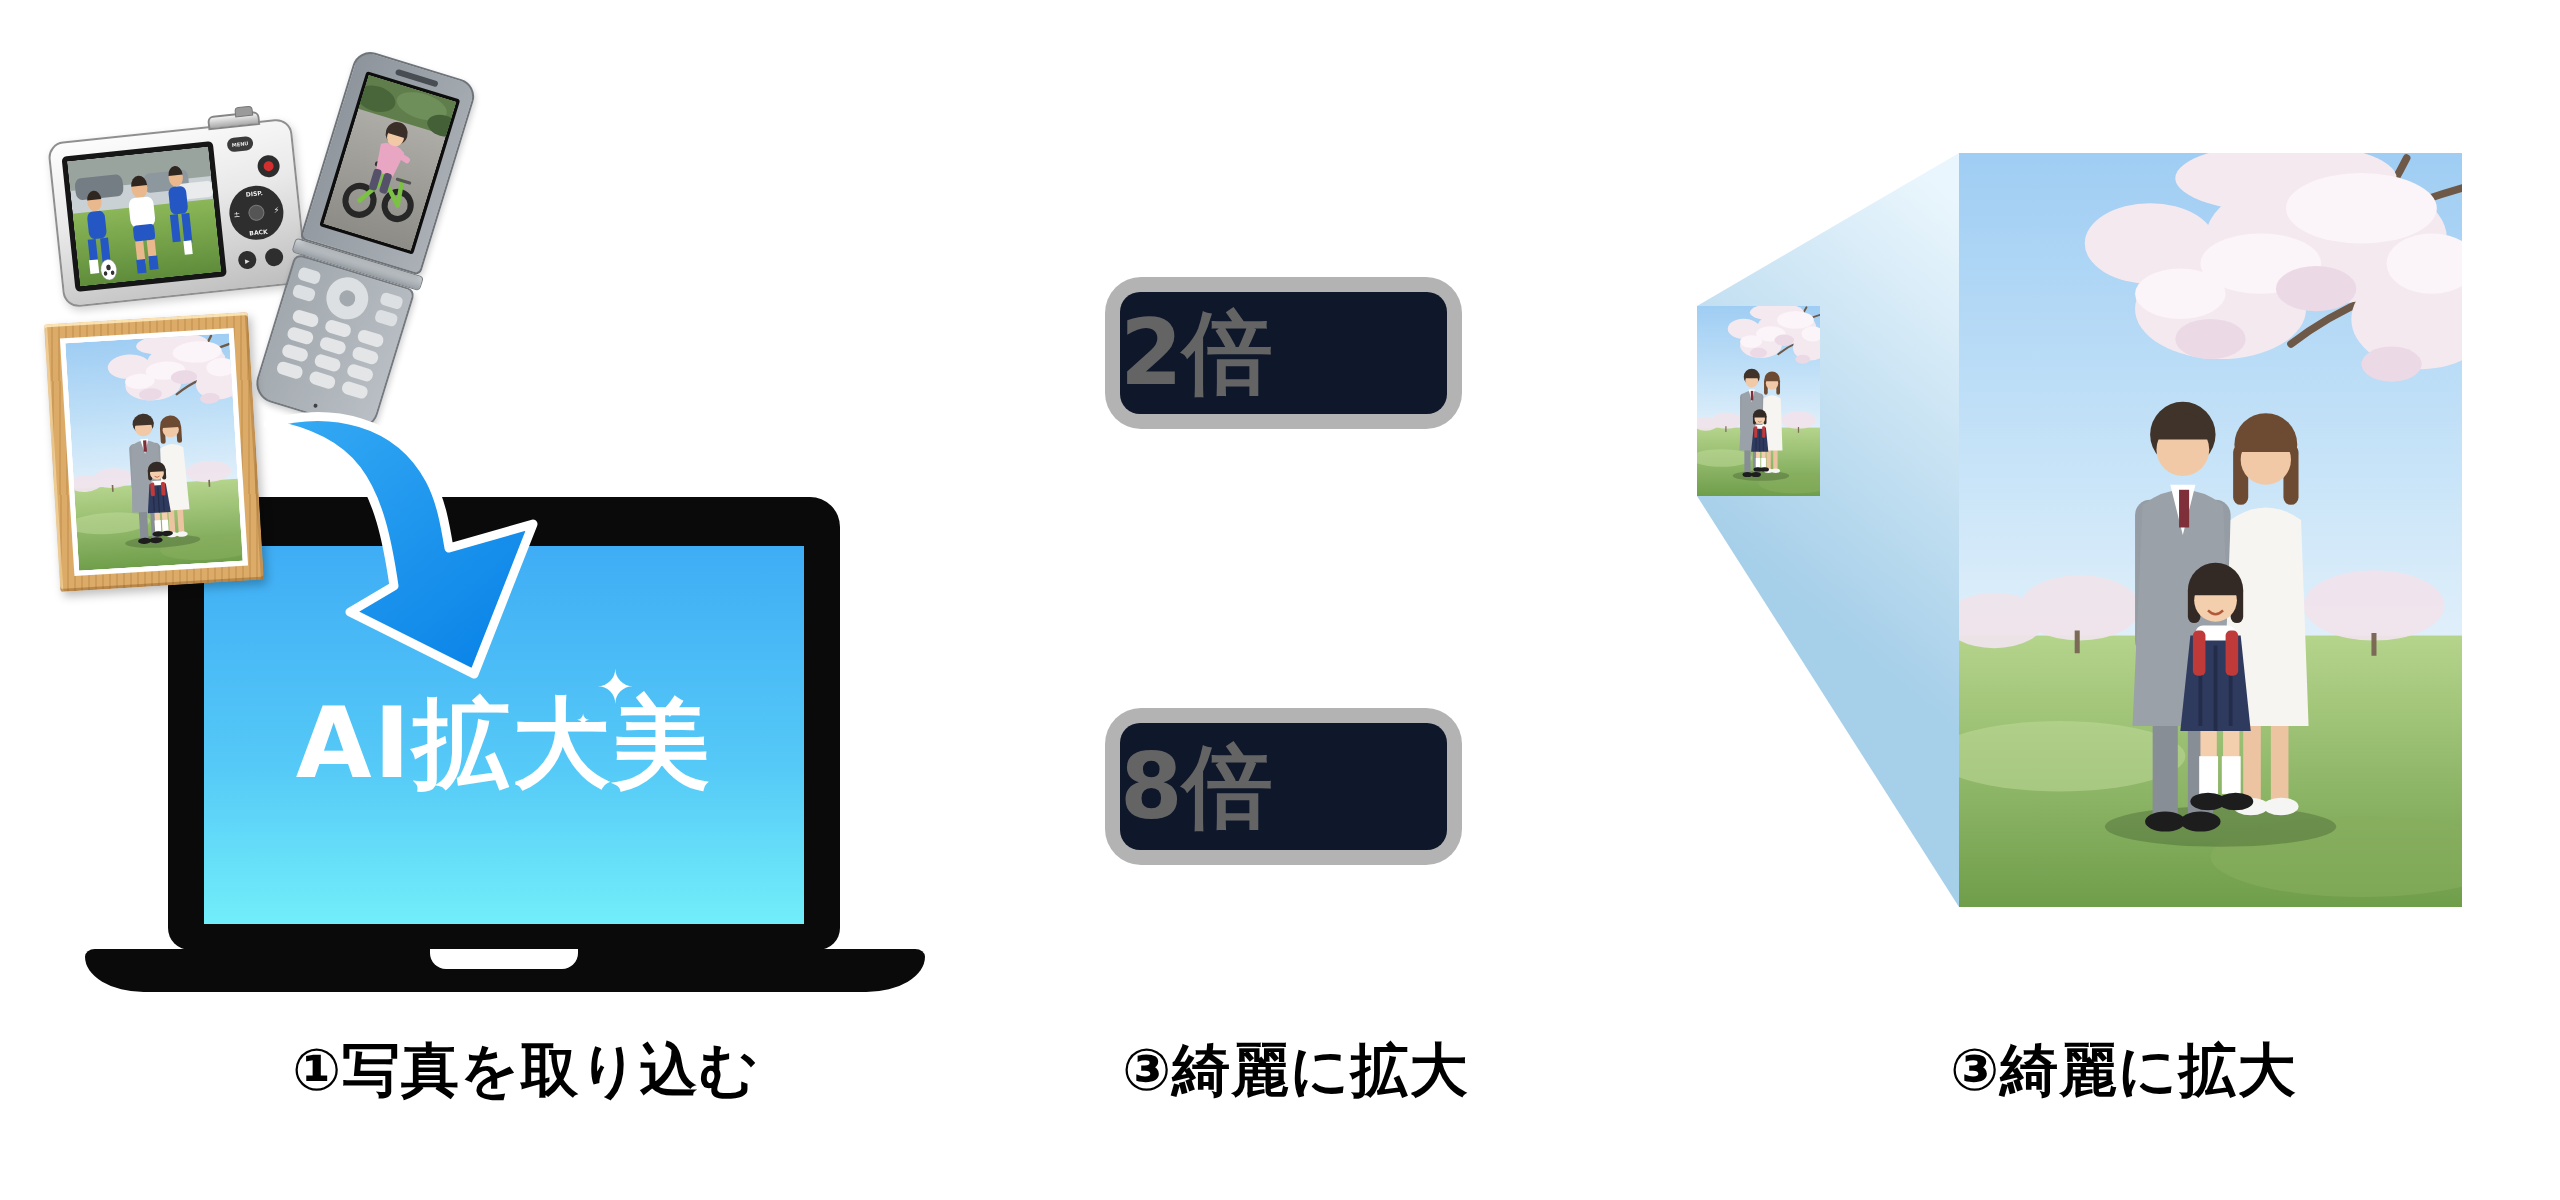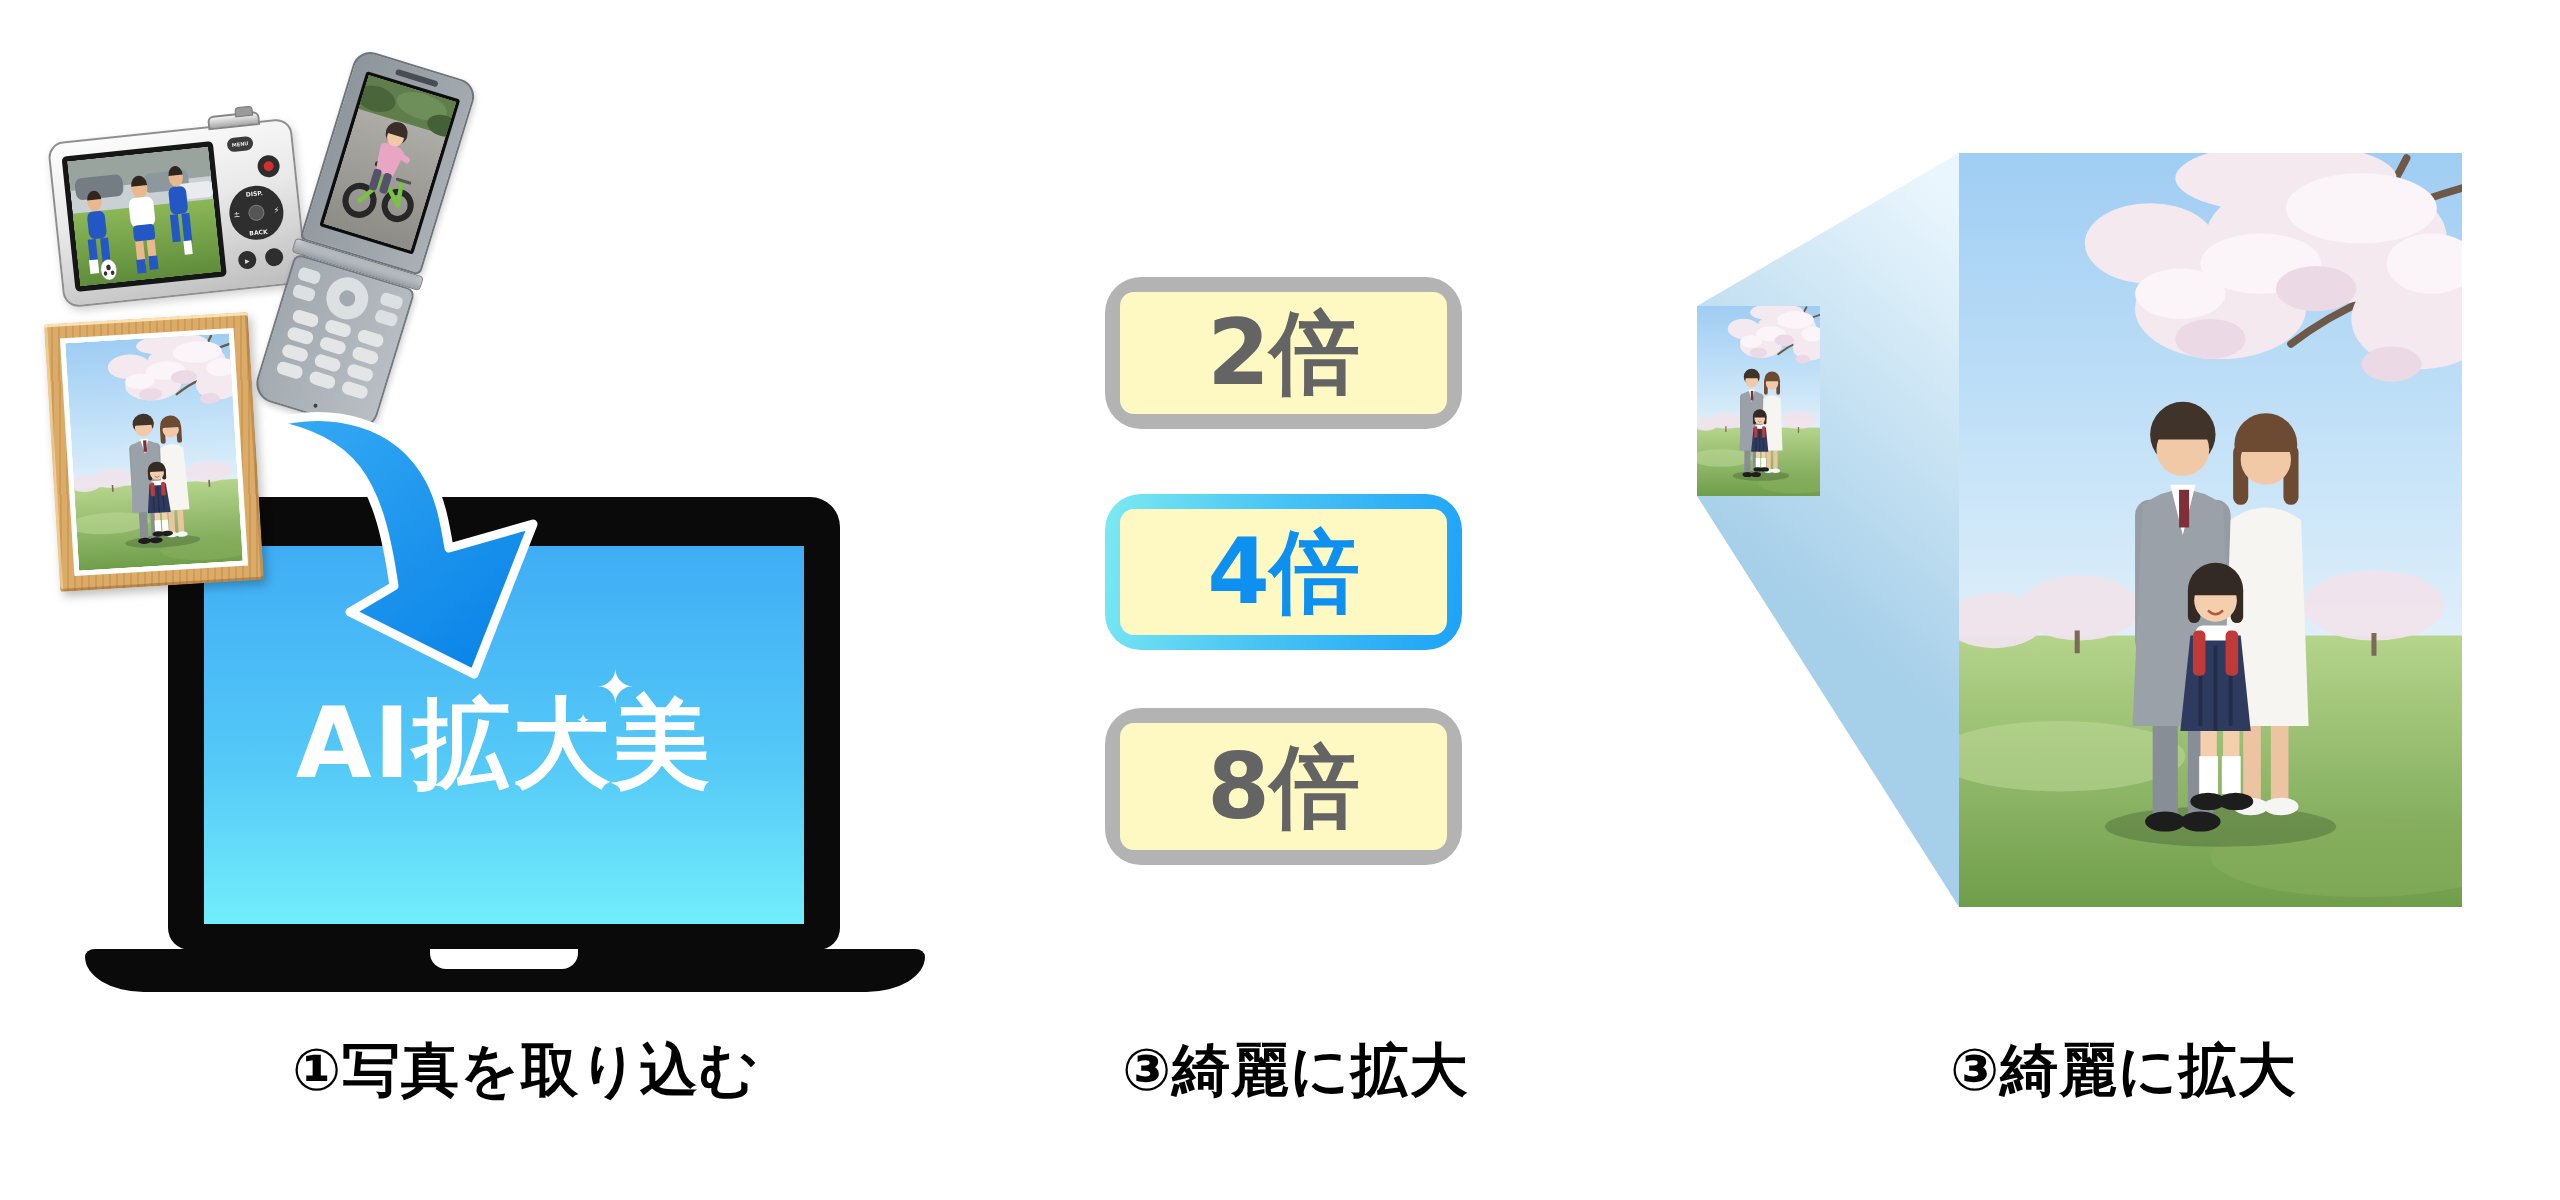--- a/index.html
+++ b/index.html
@@ -88,22 +88,22 @@
 
   
   .overlay-svg{position:absolute;left:0;top:0;width:2560px;height:1200px;pointer-events:none;}
   .overlay-svg.arrow{z-index:5;}
   .overlay-svg.beam{z-index:0;}
 
   
   .mag-btn{position:absolute;left:1105px;width:357px;border-radius:36px;padding:15px;cursor:pointer;}
   .mag-btn.gray{background:#b3b3b3;}
   .mag-btn.blue{background:linear-gradient(100deg,#7ceaf2 0%,#49c4f4 45%,#1da2f7 100%);}
-  .mag-inner{width:100%;height:100%;background:#fef9c3;border-radius:14px;display:flex;
-             align-items:center;justify-content:center;font-size:90px;font-weight:700;line-height:1;}
+  .mag-inner{width:100%;height:100%;background:#0f172a;border-radius:20px;display:flex;
+             align-items:center;font-size:90px;font-weight:700;line-height:1;}
   .mag-btn.gray .mag-inner{color:#646464;}
   .mag-btn.blue .mag-inner{color:#0d90f0;}
 
   
   .photo-small{position:absolute;left:1697px;top:306px;width:123px;height:190px;z-index:1;}
   .photo-large{position:absolute;left:1959px;top:153px;width:503px;height:754px;z-index:1;}
   .photo-small svg,.photo-large svg{display:block;width:100%;height:100%;}
 
   .defs-svg{position:absolute;width:0;height:0;}
 </style>
@@ -374,25 +374,20 @@
     <path d="M 268 424 C 330 406 398 420 430 480 C 441 501 445 524 449 548
              L 533 524 L 474 674 L 350 612 L 394 586
              C 387 538 378 498 357 470 C 336 442 303 430 268 424 Z" fill="url(#arrowg)" stroke="#ffffff" stroke-width="9" stroke-linejoin="round"></path>
   </svg>
 
   <div class="mag-btn gray" style="top:277px;height:152px">
     <div class="mag-inner">
         <span>2倍</span>
       </div>
   </div>
-  <div class="mag-btn blue" style="top:494px;height:156px">
-    <div class="mag-inner">
-        <span>4倍</span>
-      </div>
-  </div>
   <div class="mag-btn gray" style="top:708px;height:157px">
     <div class="mag-inner">
         <span>8倍</span>
       </div>
   </div>
 
   <svg class="overlay-svg beam" viewBox="0 0 2560 1200">
     <defs>
       <linearGradient id="beamg" x1="1959" y1="200" x2="1697" y2="520" gradientUnits="userSpaceOnUse">
         <stop offset="0" stop-color="#eaf6fd"></stop>

